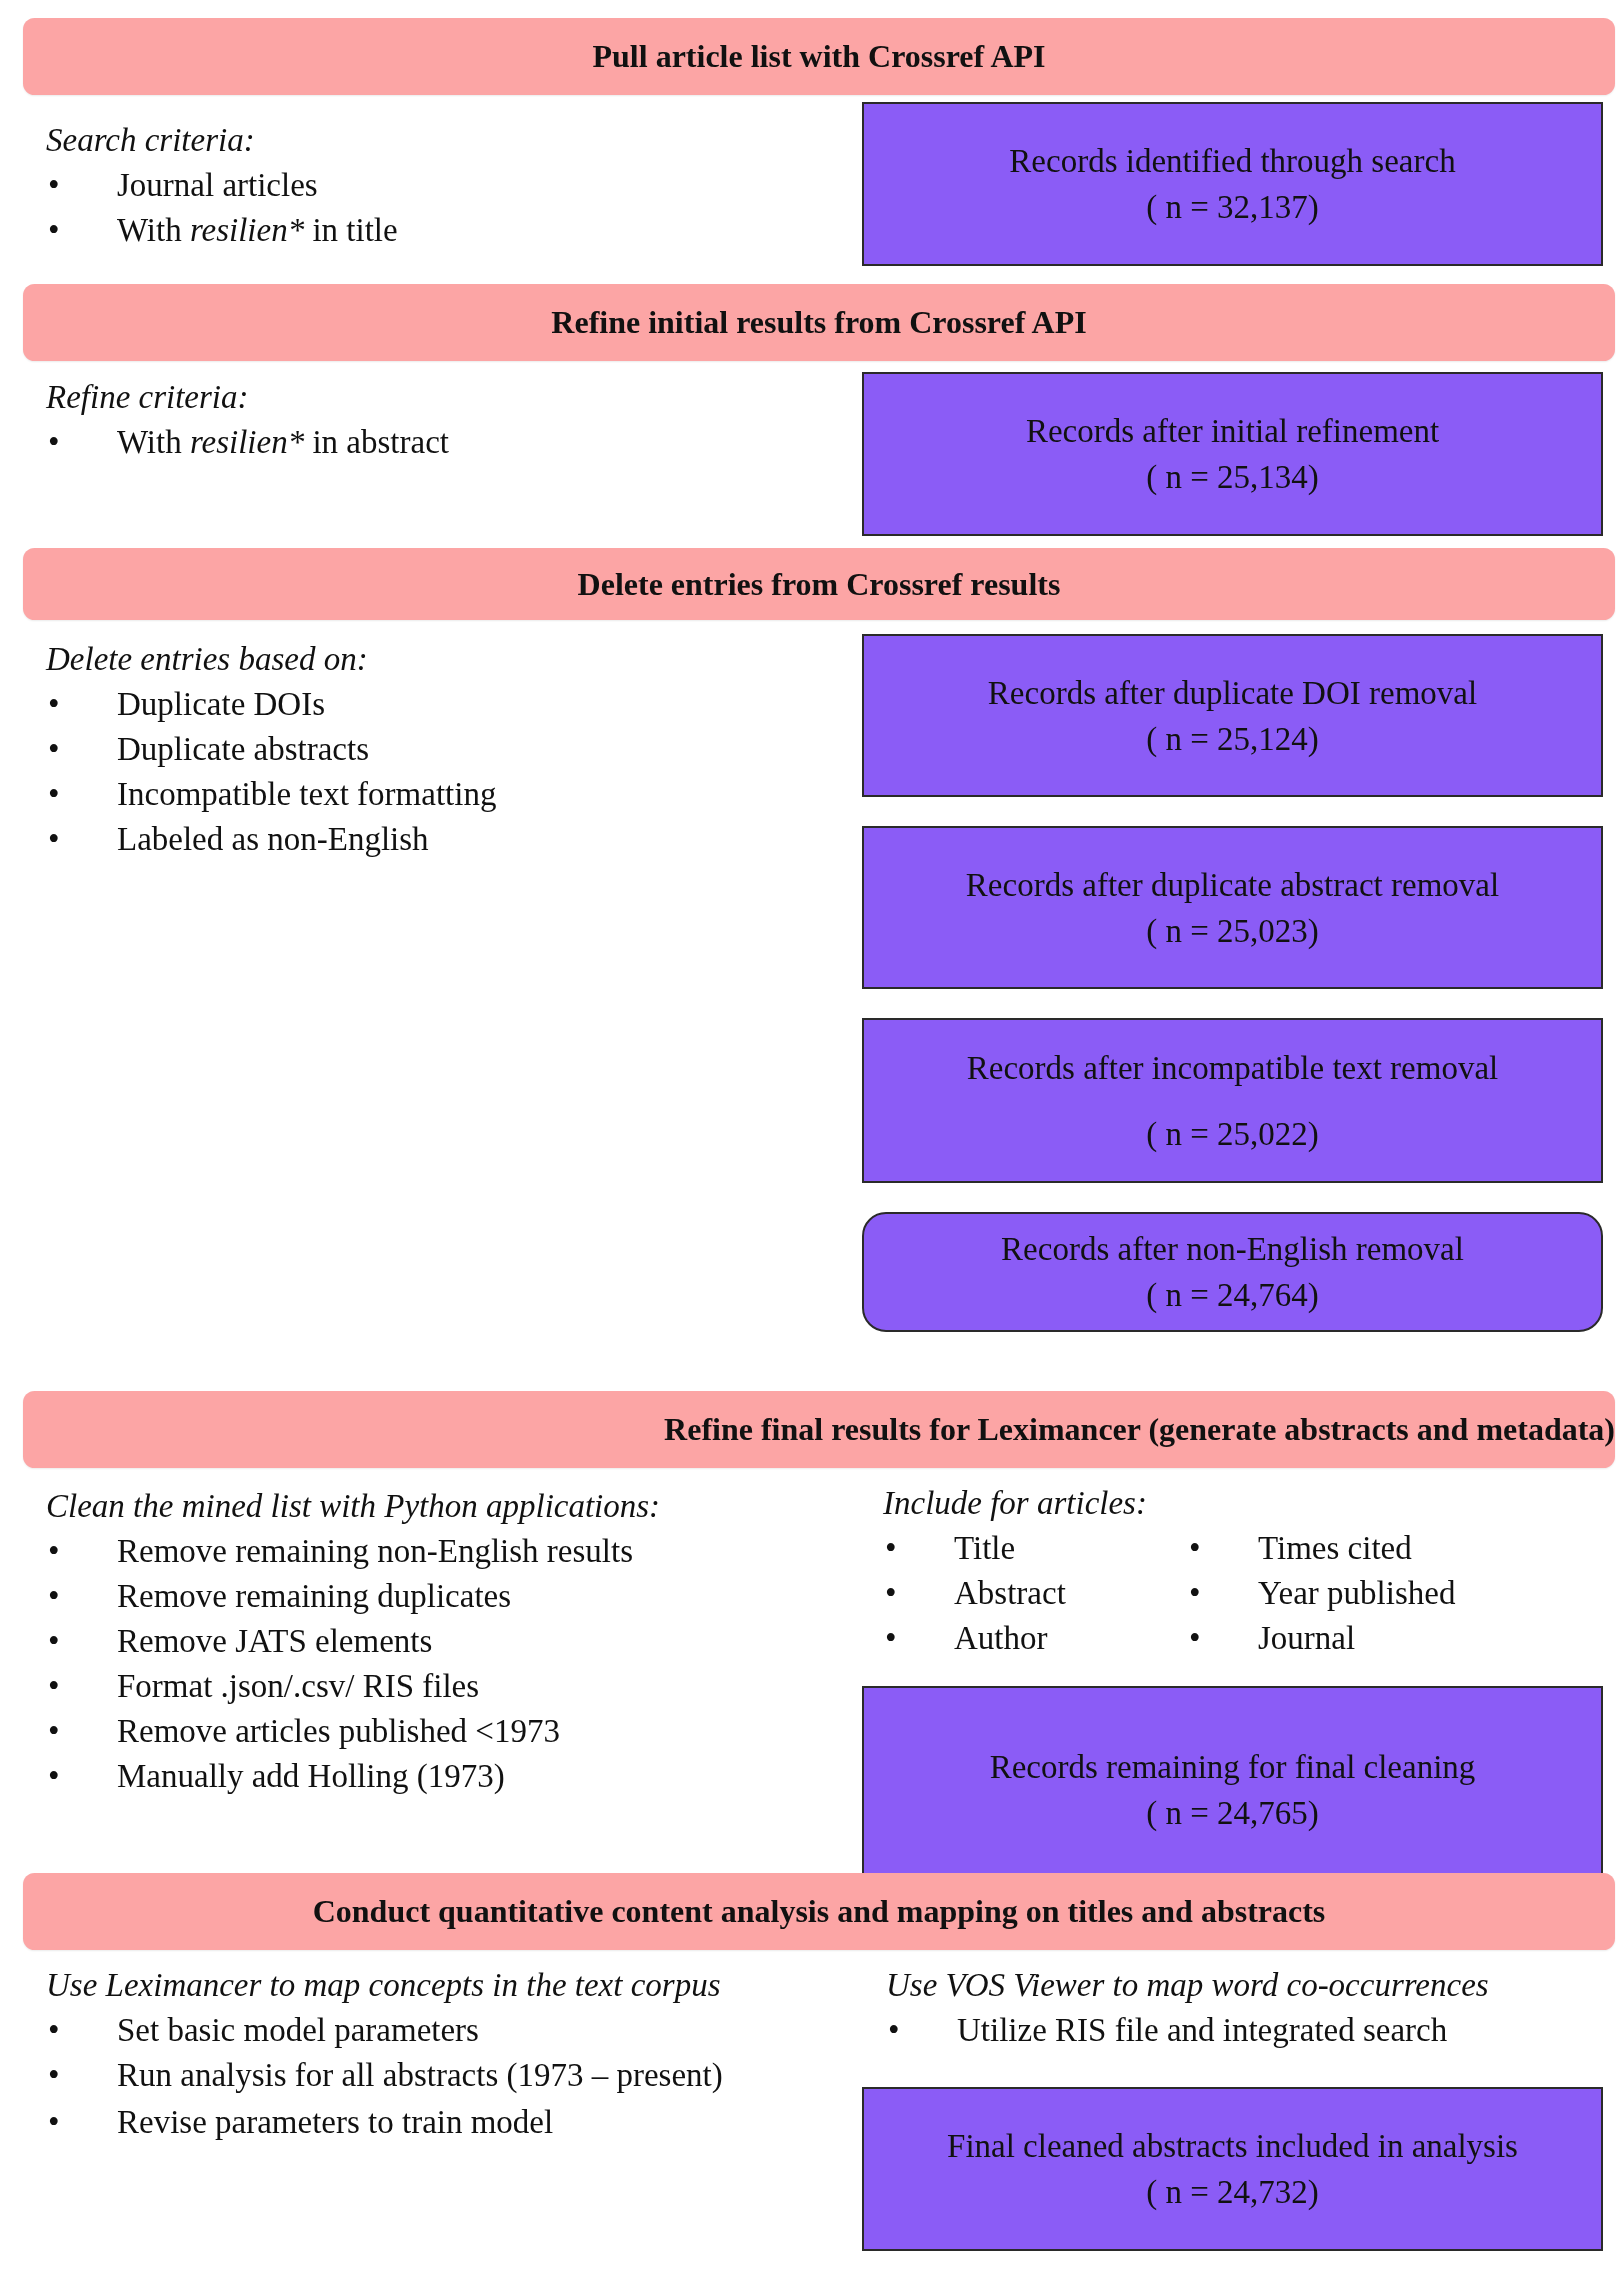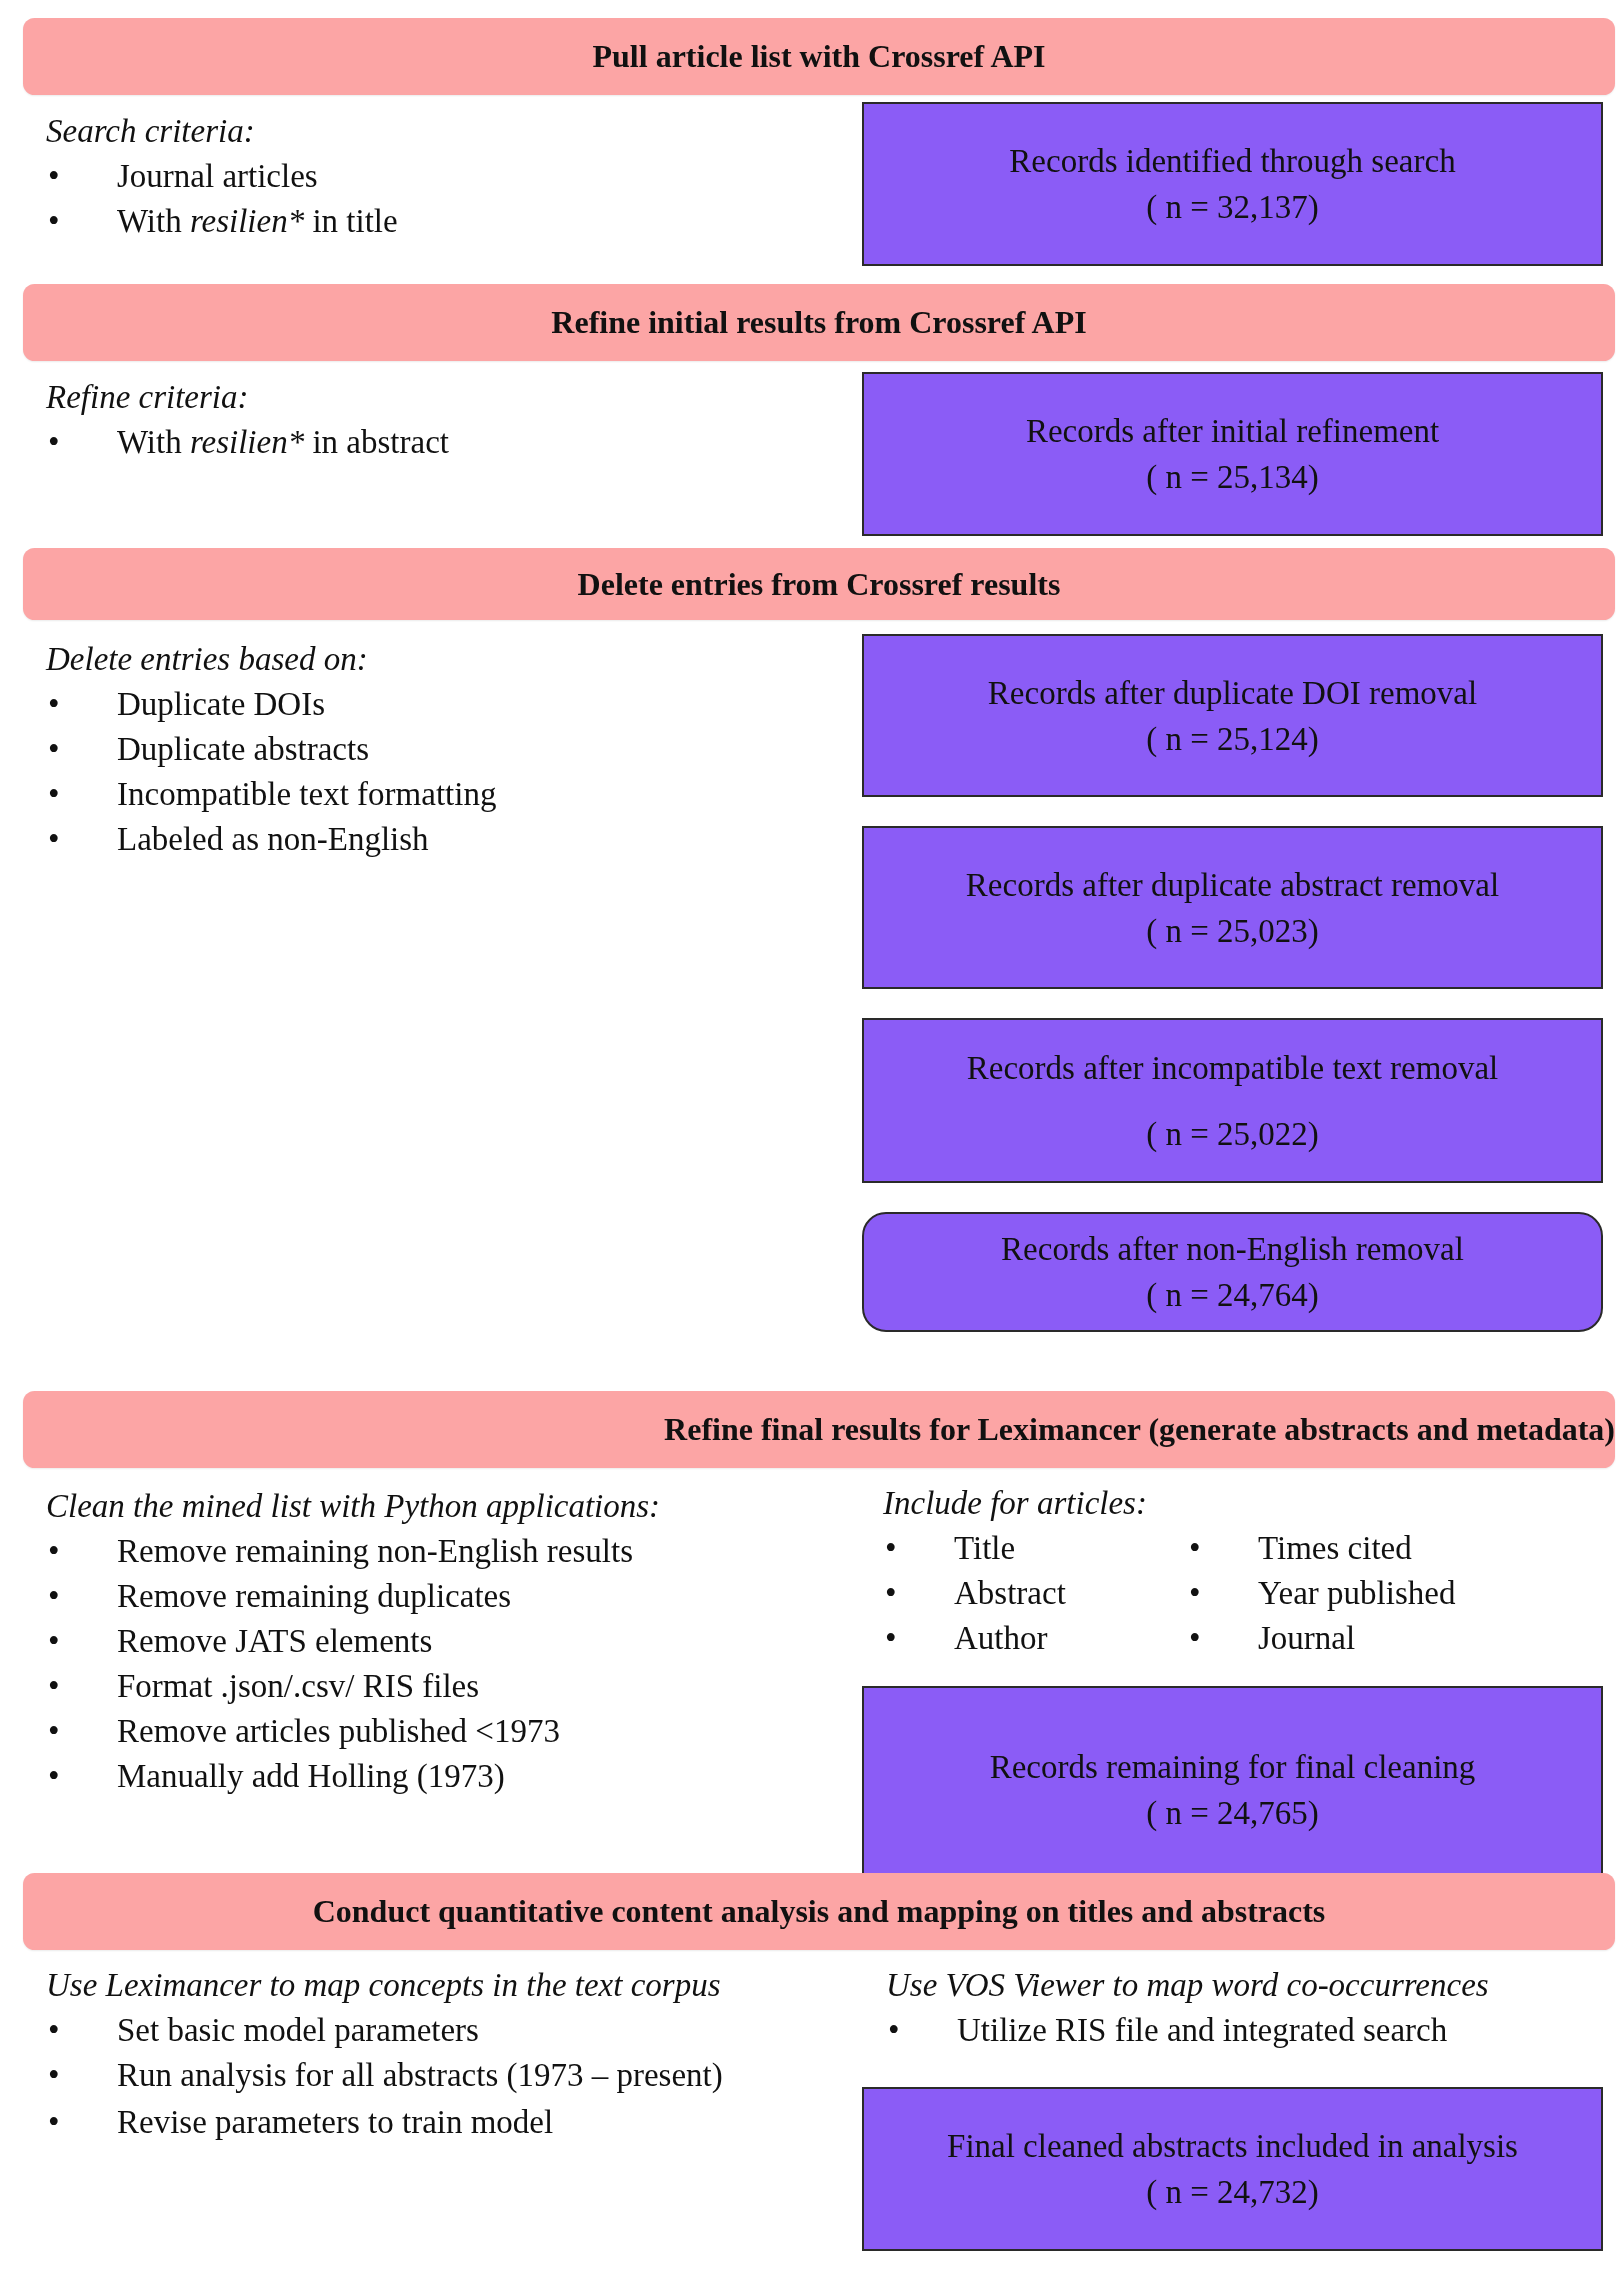--- a/index.html
+++ b/index.html
@@ -16,21 +16,21 @@
   .item { display: block; position: relative; padding-left: 71px; }
   .bullet { position: absolute; left: 1.9px; top: 0; }
   em { font-style: italic; }
 </style>
 </head>
 <body>
 
 <div class="hdr" style="top:18px;">
     <span>Pull article list with Crossref API</span>
   </div>
-<div class="txt" style="left:46px; top:109px;">
+<div class="txt" style="left:46px; top:118px;">
   <span class="lead">Search criteria:</span>
   <span class="item"><span class="bullet">•</span><span>Journal articles</span></span>
   <span class="item"><span class="bullet">•</span><span>With </span><em>resilien*</em><span> in title</span></span>
 </div>
 <div class="box" style="top:102px; height:164px;">
   <div>Records identified through search</div>
   <div>( n = 32,137)</div>
 </div>
 
 <div class="hdr" style="top:284px;">

